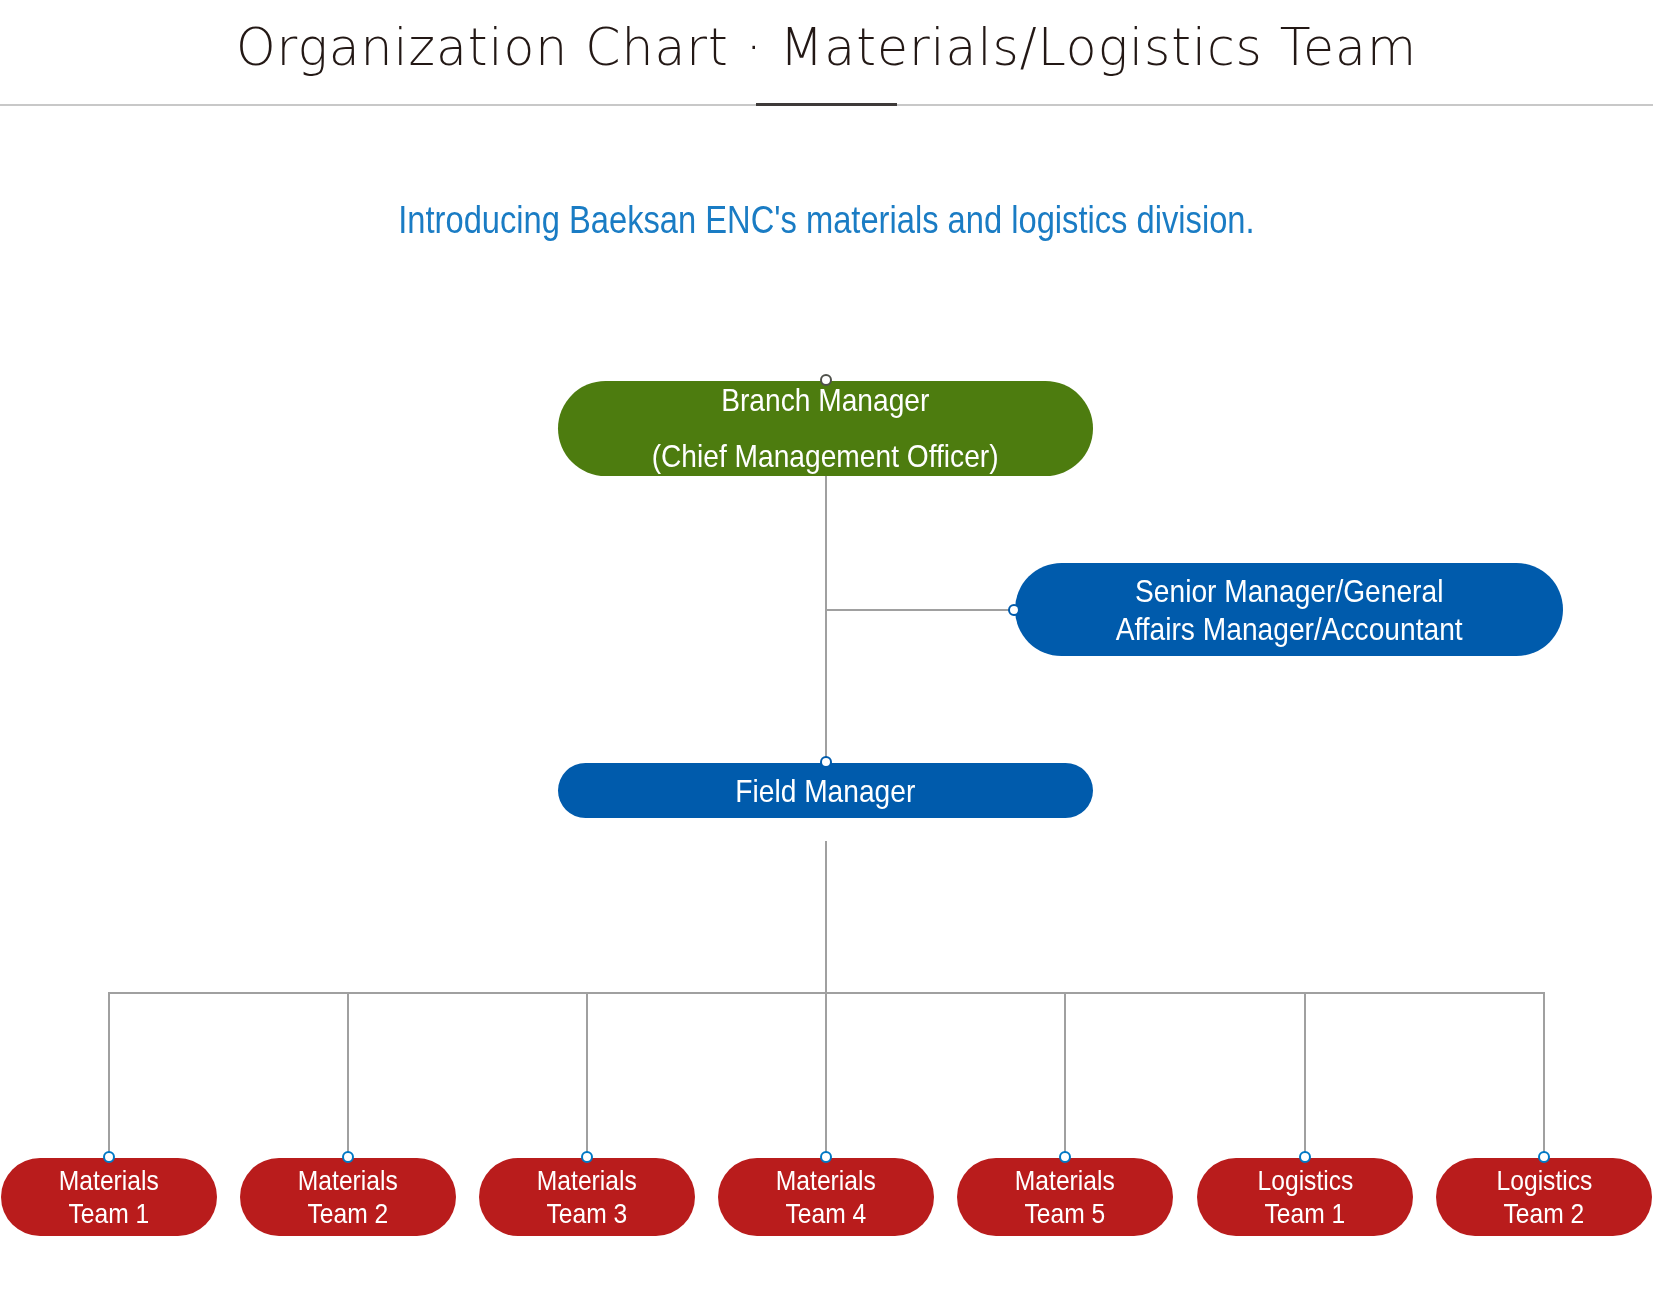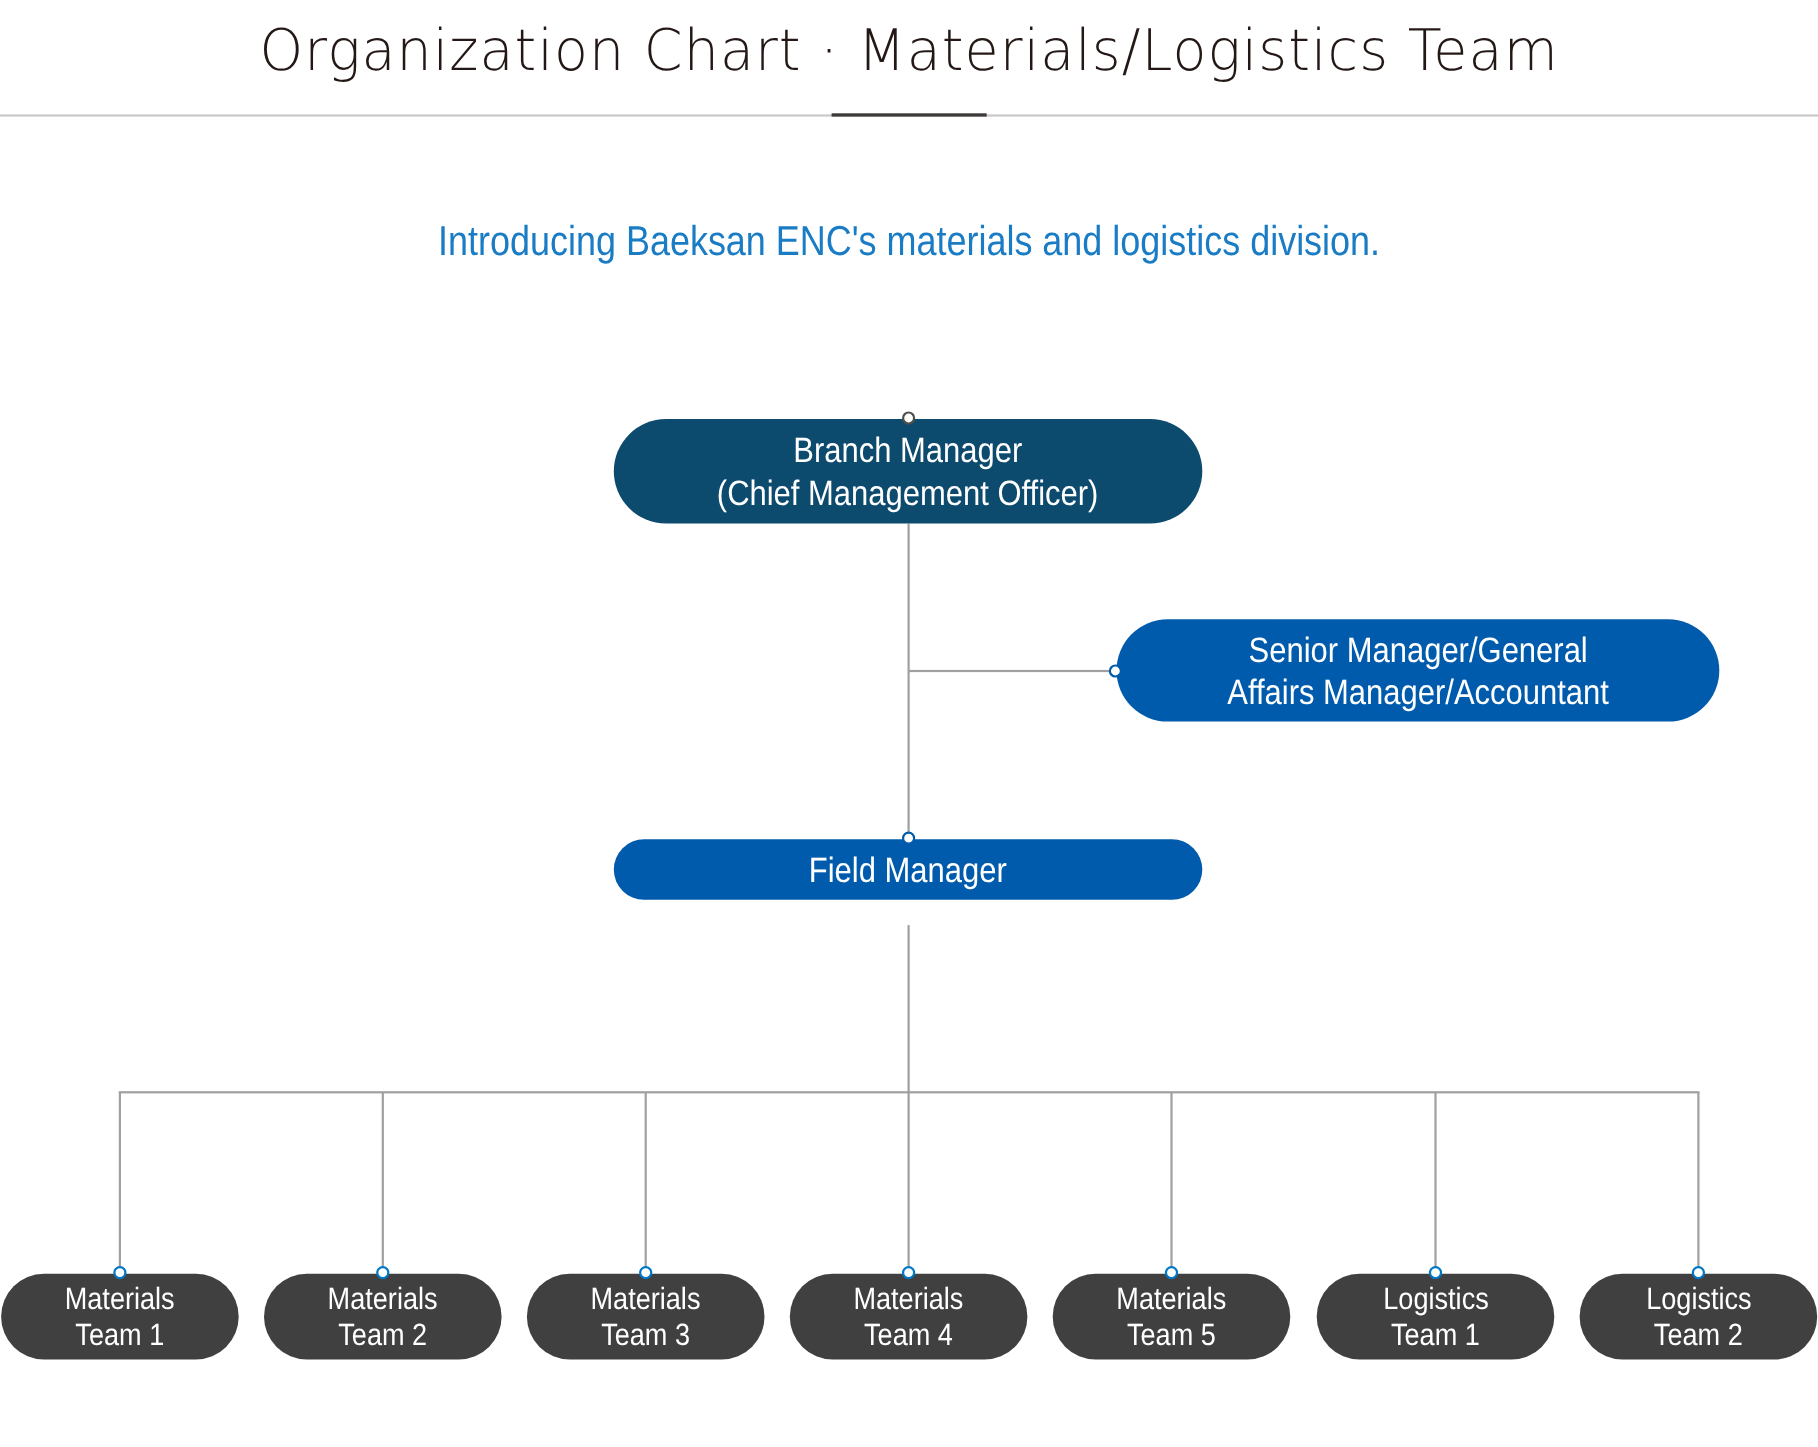--- a/index.html
+++ b/index.html
@@ -17,23 +17,23 @@
       text-align: center; font-family: "Liberation Sans", sans-serif; font-size: 38px; line-height: 48px;
       color: #1a7cc4; transform: scaleX(0.86); transform-origin: 826px 0;
     }
     .line { position: absolute; background: #a0a0a0; }
     .node {
       position: absolute; border-radius: 60px; color: #ffffff; text-align: center;
       display: flex; flex-direction: column; align-items: center; justify-content: center;
       font-family: "Liberation Sans", sans-serif; box-sizing: border-box;
     }
     .node span { display: block; transform: scaleX(0.88); white-space: nowrap; }
-    .node.dark { background: #0c4a6e; font-size: 32px; line-height: 39px; }
+    .node.dark { background: #4d7c0f; font-size: 32px; line-height: 39px; justify-content: space-between; }
     .node.mid { background: #005bac; font-size: 32px; line-height: 38px; }
-    .node.team { background: #404040; font-size: 28px; line-height: 33px; border-radius: 40px; }
+    .node.team { background: #b91c1c; font-size: 28px; line-height: 33px; border-radius: 40px; }
     .dot {
       position: absolute; width: 8px; height: 8px; border-radius: 50%;
       background: #ffffff; border: 2px solid #4f514b; box-sizing: content-box;
     }
     .dot.blue { border-color: #005bac; }
     .dot.team { border-color: #0078c5; }
   </style>
 </head>
 <body>
 

